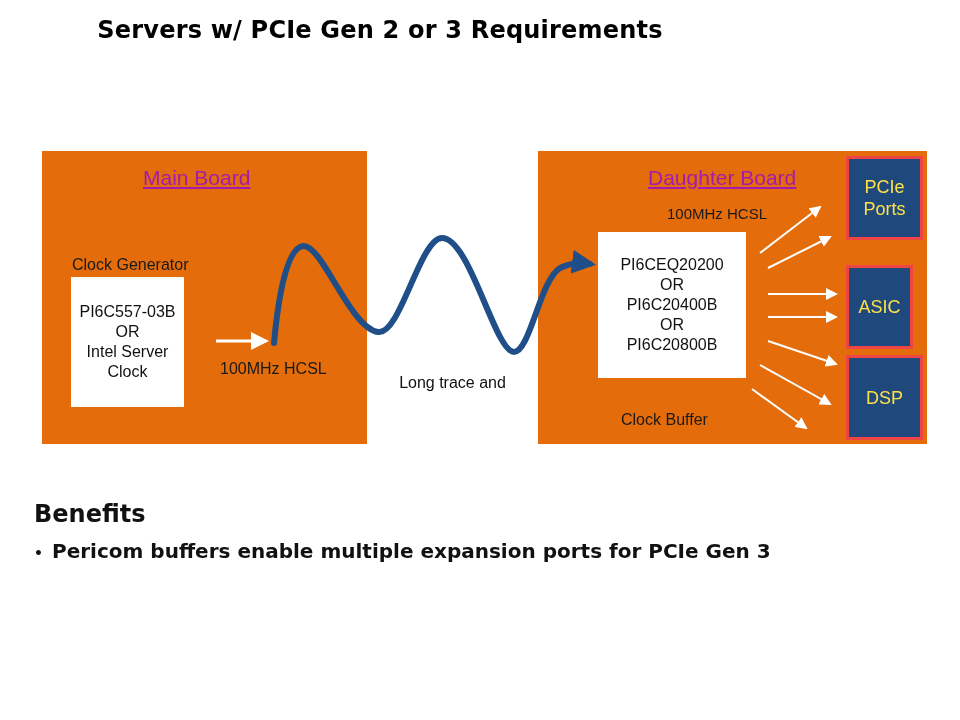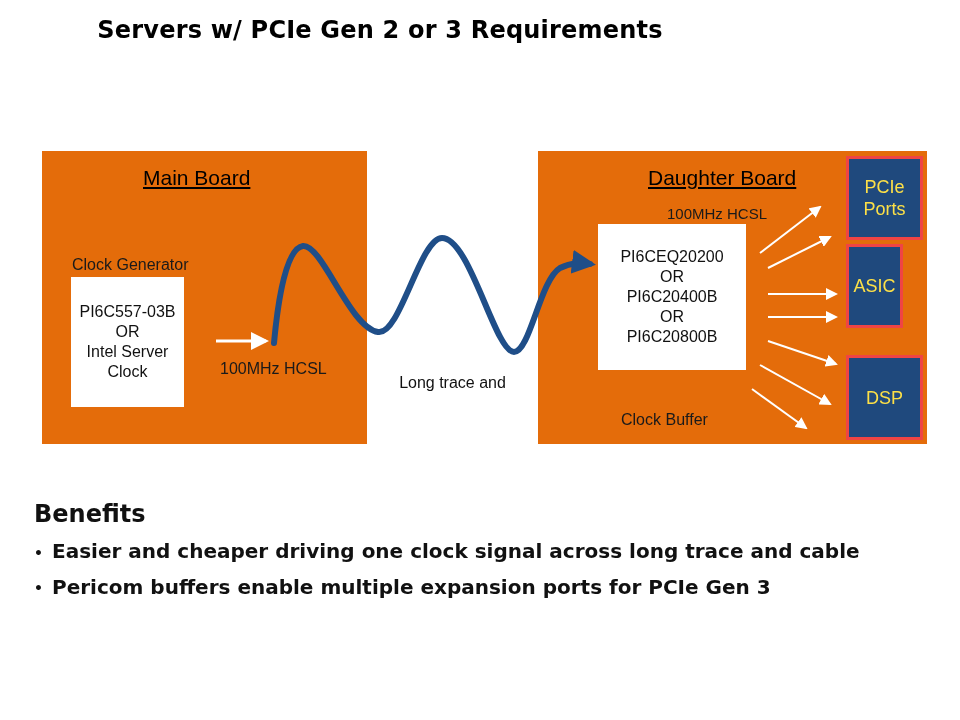--- a/index.html
+++ b/index.html
@@ -1,28 +1,28 @@
 <!DOCTYPE html>
 <html><head>
 <meta charset="utf-8">
 <style>
   html, body { margin: 0; padding: 0; }
   body { width: 960px; height: 720px; background: #ffffff; position: relative; overflow: hidden; font-family: "Liberation Sans", sans-serif; color: #000; }
   .title { position: absolute; left: 0; width: 760px; top: 16px; text-align: center; font-family: "DejaVu Sans", sans-serif; font-weight: bold; font-size: 24px; letter-spacing: 0.2px; }
   .board { position: absolute; background: #e46c0a; }
   #main-board { left: 42px; top: 151px; width: 325px; height: 293px; }
   #daughter-board { left: 538px; top: 151px; width: 389px; height: 293px; }
-  .board-title { position: absolute; font-size: 21px; text-decoration: underline; color: #000000; white-space: nowrap; }
+  .board-title { position: absolute; font-size: 21px; text-decoration: underline; color: #a21caf; white-space: nowrap; }
   .lbl { position: absolute; font-size: 16px; color: #1a1a1a; white-space: nowrap; }
   .chip { position: absolute; background: #fff; text-align: center; font-size: 16px; line-height: 20px; color: #111; display: flex; flex-direction: column; justify-content: center; align-items: center; }
   #clock-gen-box { left: 71px; top: 277px; width: 113px; height: 130px; }
-  #clock-buf-box { left: 598px; top: 224px; width: 148px; height: 146px; }
+  #clock-buf-box { left: 598px; top: 232px; width: 148px; height: 146px; }
   .target { position: absolute; background: #1f497d; border: 3px solid #ef4444; color: #fde047; font-size: 18px; line-height: 22px; text-align: center; display: flex; flex-direction: column; justify-content: center; align-items: center; box-sizing: border-box; }
   #target-pcie { left: 846px; top: 156px; width: 77px; height: 84px; }
-  #target-asic { left: 846px; top: 244px; width: 57px; height: 84px; }
+  #target-asic { left: 846px; top: 265px; width: 67px; height: 84px; }
   #target-dsp { left: 846px; top: 355px; width: 77px; height: 85px; }
   .center-lbl { position: absolute; left: 380px; width: 145px; top: 372px; text-align: center; font-size: 16px; line-height: 22px; color: #111; }
   svg.overlay { position: absolute; left: 0; top: 0; width: 960px; height: 720px; pointer-events: none; }
   .benefits { position: absolute; left: 34px; top: 500px; font-family: "DejaVu Sans", sans-serif; font-weight: bold; }
   .benefits-title { font-size: 24px; margin-bottom: 6px; color: #111; }
   .benefit { font-size: 20px; line-height: 34px; color: #111; white-space: nowrap; }
   .benefit .bullet { display: inline-block; width: 18px; font-size: 14px; vertical-align: middle; }
 </style>
 </head>
 <body>
@@ -86,18 +86,15 @@
   <line x1="768" y1="294" x2="836" y2="294" stroke="#ffffff" stroke-width="2" marker-end="url(#wh)"></line>
   <line x1="768" y1="317" x2="836" y2="317" stroke="#ffffff" stroke-width="2" marker-end="url(#wh)"></line>
   <line x1="768" y1="341" x2="836" y2="364" stroke="#ffffff" stroke-width="2" marker-end="url(#wh)"></line>
   <line x1="760" y1="365" x2="830" y2="404" stroke="#ffffff" stroke-width="2" marker-end="url(#wh)"></line>
   <line x1="752" y1="389" x2="806" y2="428" stroke="#ffffff" stroke-width="2" marker-end="url(#wh)"></line>
 </svg>
 
 <div class="benefits">
   <div class="benefits-title">Benefits</div>
   <div class="benefit">
-    <span class="bullet">•</span><span>Easier and cheaper driving one clock signal across long trace and cable</span>
-  </div>
-  <div class="benefit">
     <span class="bullet">•</span><span>Pericom buffers enable multiple expansion ports for PCIe Gen 3</span>
   </div>
 </div>
 
 </body></html>

